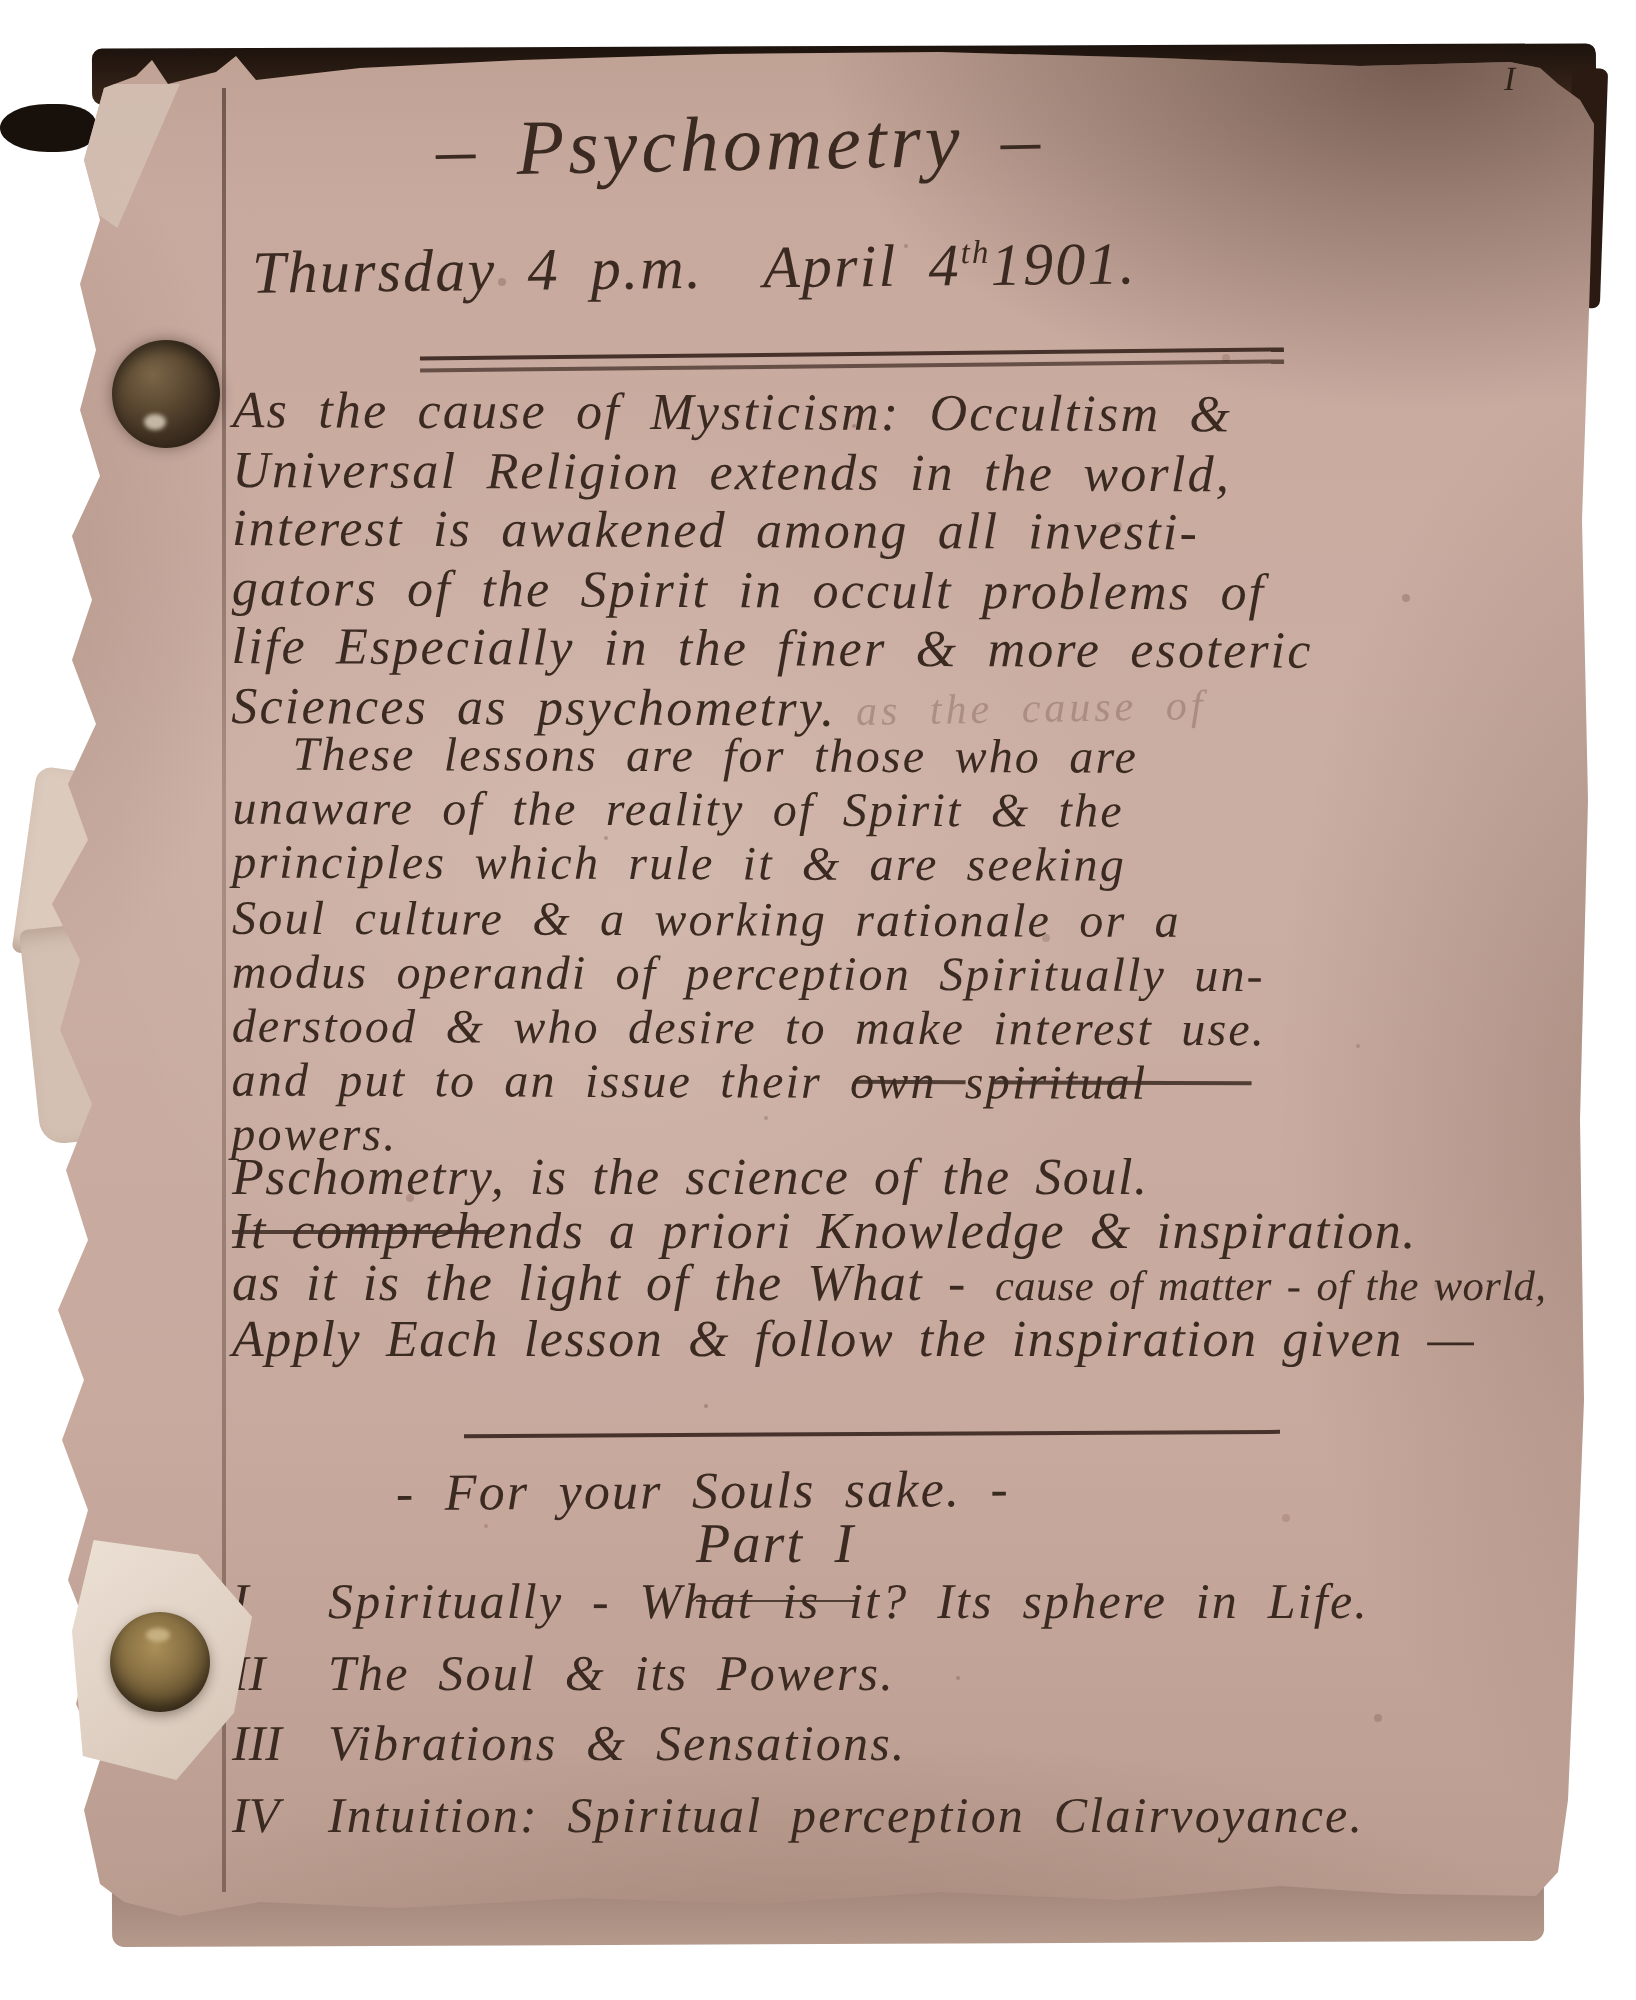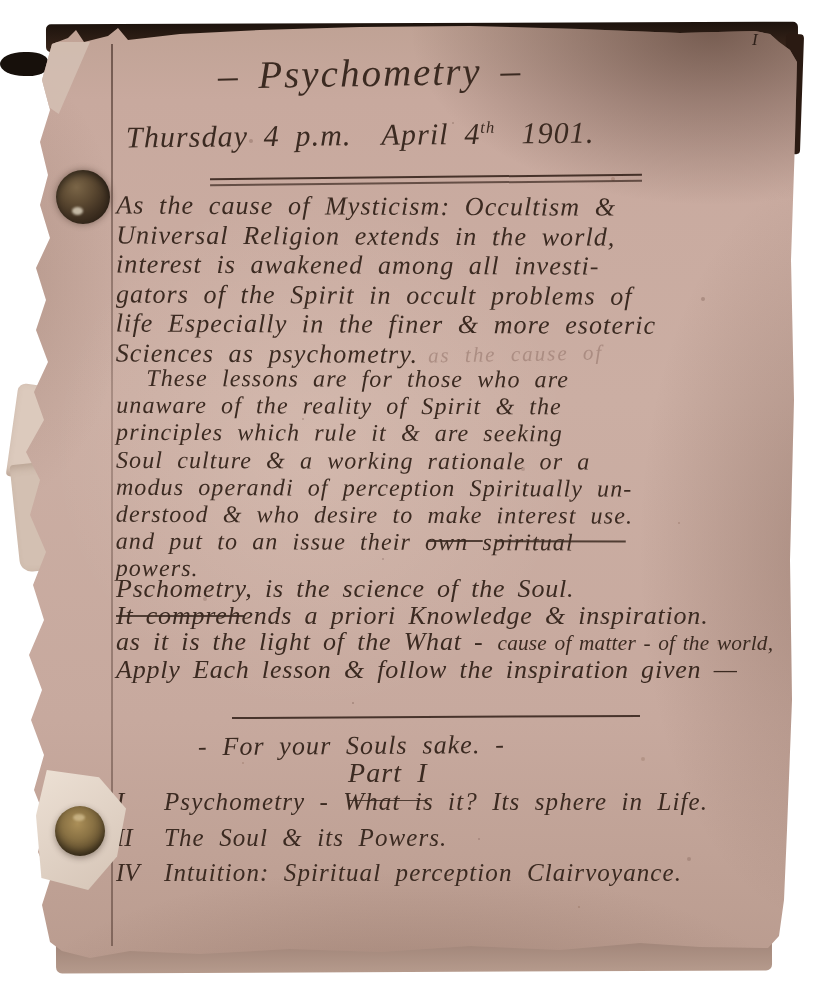--- a/index.html
+++ b/index.html
@@ -60,21 +60,21 @@
   .margin-line{position:absolute;left:111px;top:44px;width:2px;height:902px;
     background:linear-gradient(rgba(60,38,30,.6),rgba(60,38,30,.25) 40%,rgba(60,38,30,.45));}
   
   .hw{font-style:italic;color:#3b2a21;letter-spacing:1.1px;word-spacing:7px;}
   .page-number{position:absolute;left:752px;top:30px;font-size:17px;color:#2f211a;}
   .title{position:absolute;left:150px;top:50px;width:440px;text-align:center;font-size:39px;
     transform:rotate(-1deg);letter-spacing:2px;}
   .dateline{position:absolute;left:126px;top:118px;font-size:30px;transform:rotate(-.6deg);}
   .dateline .gap{margin-left:30px;}
   .dateline sup{font-size:.55em;}
-  .dateline .year{margin-left:26px;}
+  .dateline .year{}
   .rule{position:absolute;border-top:2px solid rgba(48,30,22,.85);}
   .rule.double{left:210px;top:176px;width:432px;height:4px;
     border-bottom:2px solid rgba(48,30,22,.65);transform:rotate(-.6deg);}
   .rule.single{left:232px;top:716px;width:408px;transform:rotate(-.3deg);}
   .para{position:absolute;left:116px;width:672px;}
   .para .ln{white-space:nowrap;}
   .para1{top:192px;font-size:26px;line-height:29.5px;transform:rotate(.25deg);}
   .para2{top:366px;font-size:24px;line-height:27.2px;transform:rotate(.2deg);}
   .para2 .ln:first-child{text-indent:30px;}
   .para3{top:576px;font-size:26px;line-height:26.5px;letter-spacing:.8px;word-spacing:5px;}
@@ -163,22 +163,23 @@
       <div class="ln">Apply Each lesson &amp; follow the inspiration given —</div>
     </div>
 
     <div class="rule single"></div>
 
     <div class="motto hw">- For your Souls sake. -</div>
 
     <div class="part hw"><span class="u">Part I</span></div>
 
     <div class="contents hw">
-      <div class="row"><span class="num">I</span><span>Psychometry - What is it? Its sphere in Life.</span></div>
+      <div class="row"><span class="num">I</span><span>Spiritually - What is it? Its sphere in Life.</span></div>
       <div class="row"><span class="num">II</span><span>The Soul &amp; its Powers.</span></div>
+      <div class="row"><span class="num">III</span><span>Vibrations &amp; Sensations.</span></div>
       <div class="row"><span class="num">IV</span><span>Intuition: Spiritual perception Clairvoyance.</span></div>
     </div>
   </div>
 
   <div class="flap flap3"></div>
   <div class="brad brad1"></div>
   <div class="brad brad2"></div>
 
 </div>
 

